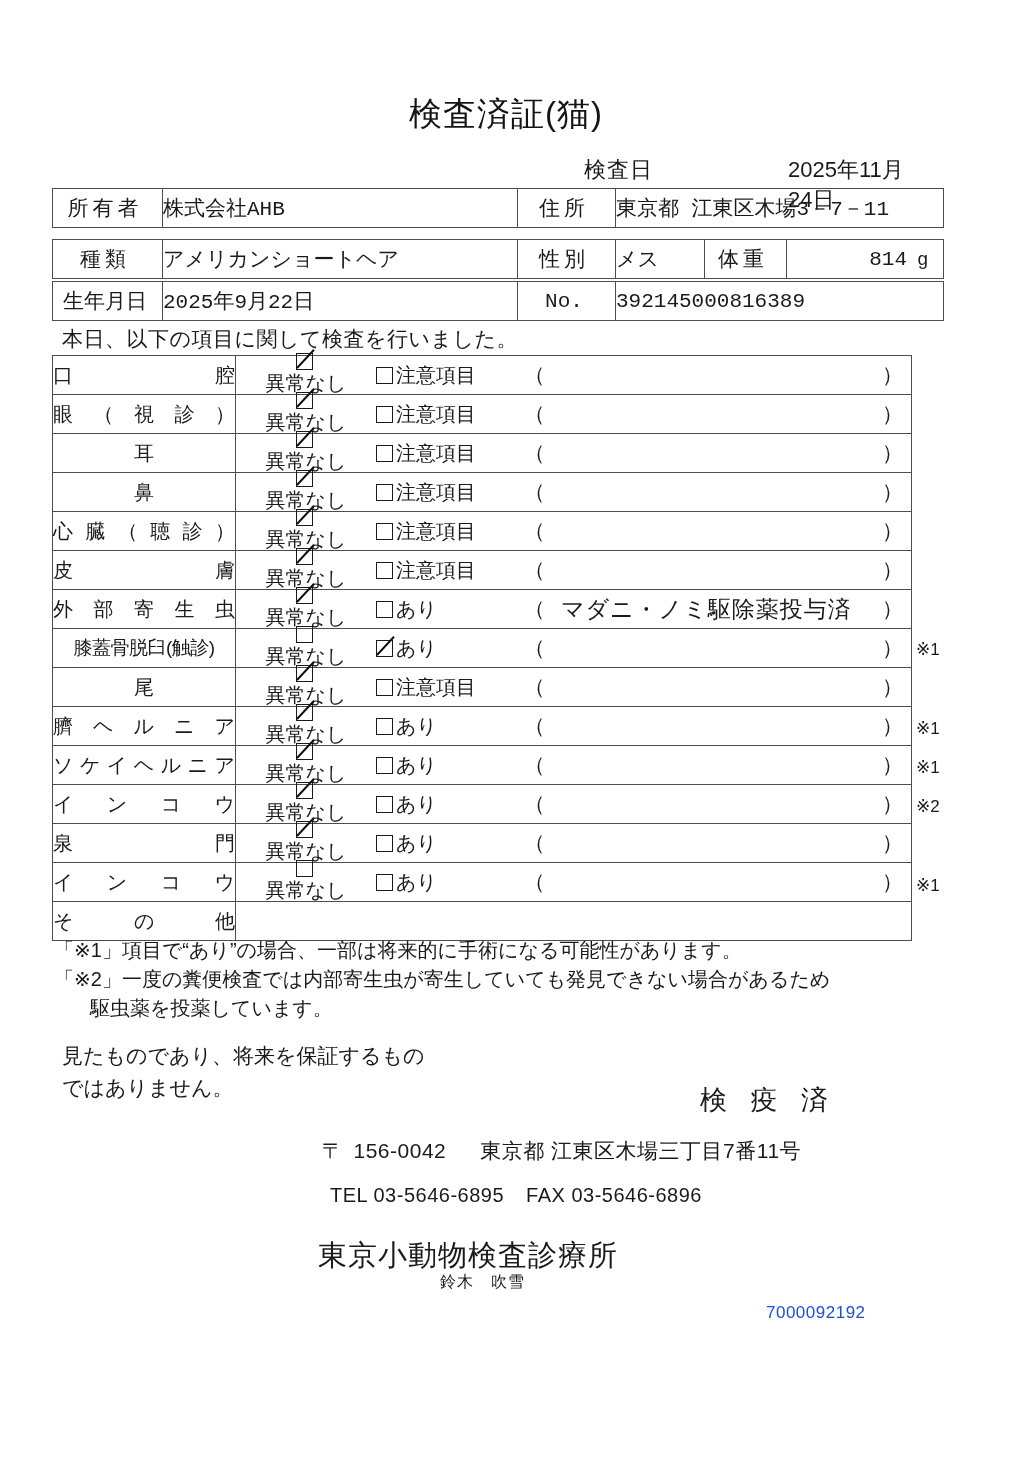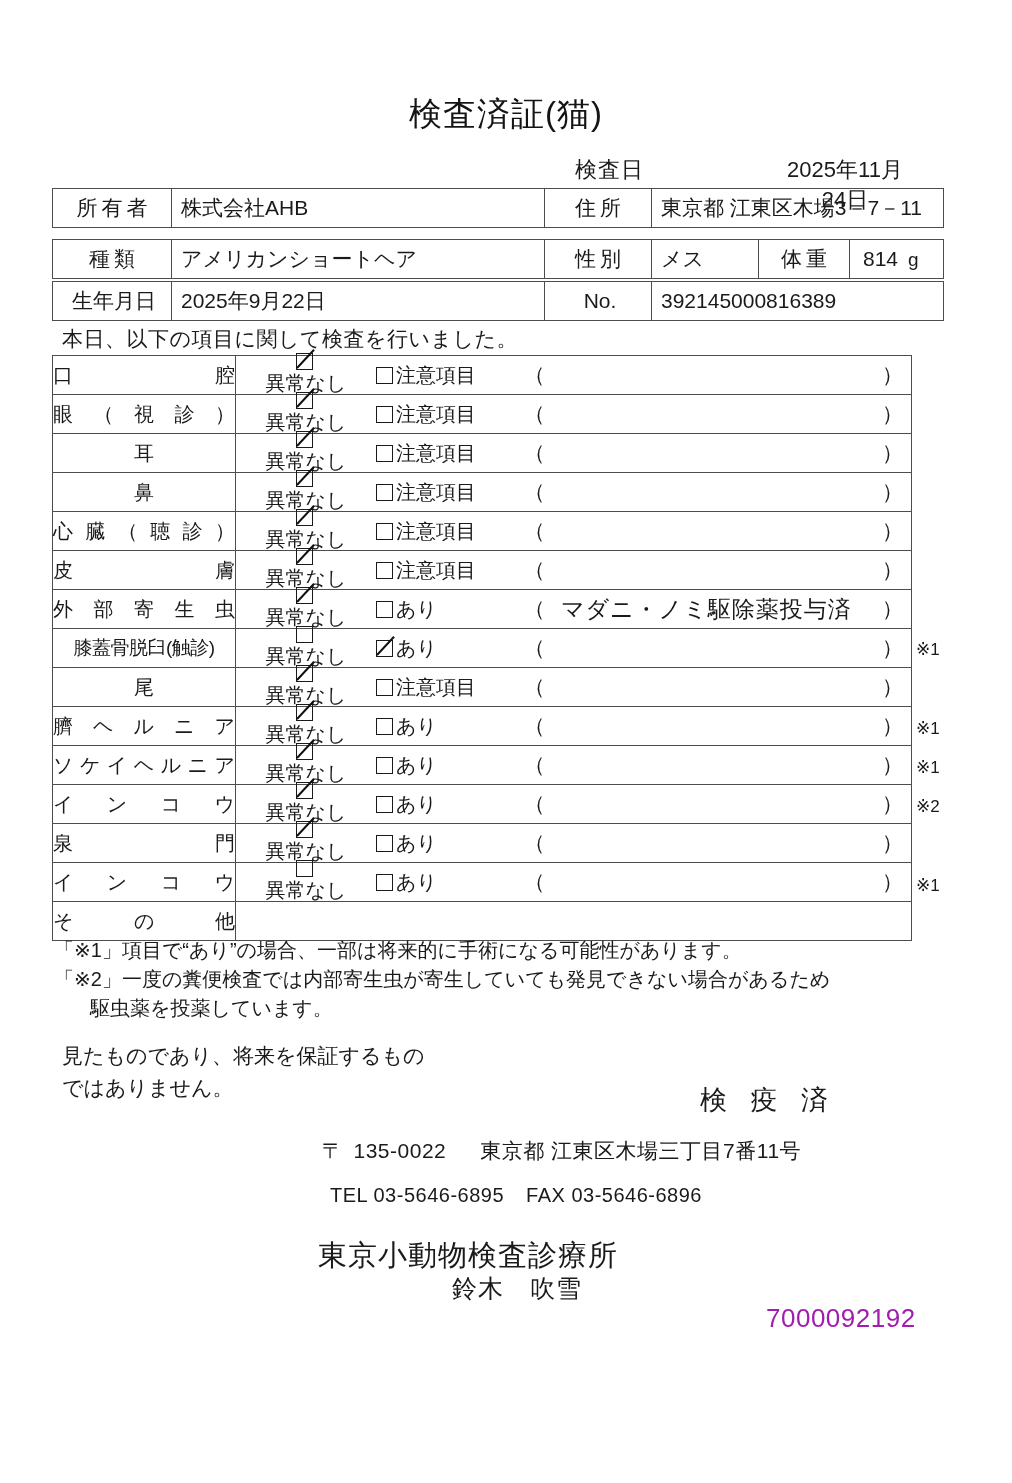--- a/index.html
+++ b/index.html
@@ -30,24 +30,23 @@
     margin: 0;
     padding-top: 92px;
     font-weight: 500;
     color: #141414;
   }
 
   
   .exam-date-row {
     position: absolute;
     top: 155px;
-    left: 7px;
+    left: 16px;
     width: 904px;
     height: 30px;
-    text-align: center;
   }
   .exam-date-label {
     position: absolute;
     left: 568px;
     top: 0;
     font-size: 22px;
     letter-spacing: 1px;
   }
   .exam-date-value {
     position: absolute;
@@ -60,24 +59,25 @@
   
   .info-table {
     position: absolute;
     border-collapse: collapse;
     table-layout: fixed;
     font-size: 21px;
   }
   .info-table td {
     border: 1.6px solid #4d4d4d;
     height: 38px;
-    padding: 0 9px;
+    padding: 0 0;
     vertical-align: middle;
     white-space: nowrap;
     overflow: hidden;
+    font-family: Liberation Mono, monospace;
   }
   .lbl {
     text-align: center;
     letter-spacing: 4px;
     padding-right: 5px !important;
   }
   .lbl-tight { letter-spacing: 0px; }
   .val { text-align: left; }
 
   #info-owner { top: 188px; left: 52px; width: 892px; }
@@ -253,32 +253,32 @@
   .clinic-name {
     position: absolute;
     top: 1236px;
     left: 318px;
     font-size: 29px;
     letter-spacing: 1px;
   }
   .clinic-person {
     position: absolute;
     top: 1272px;
-    left: 452px;
-    font-size: 25px;
+    left: 440px;
+    font-size: 16px;
     letter-spacing: 1px;
   }
 
   .ref-number {
     position: absolute;
     top: 1303px;
     left: 766px;
-    font-size: 26px;
+    font-size: 17px;
     letter-spacing: 0.5px;
-    color: #a21caf;
+    color: #1d4ed8;
   }
 </style>
 </head>
 <body>
 
 <div class="page">
 
   <h1 class="doc-title">検査済証(猫)</h1>
 
   <div class="exam-date-row">
@@ -621,21 +621,21 @@
   </div>
 
   <div class="disclaimer">
     <div>見たものであり、将来を保証するもの</div>
     <div>ではありません。</div>
   </div>
 
   <div class="quarantine-stamp">検 疫 済</div>
 
   <div class="clinic-address">
-    <span class="zip-mark">〒</span><span>135-0022</span><span class="addr">東京都 江東区木場三丁目7番11号</span>
+    <span class="zip-mark">〒</span><span>156-0042</span><span class="addr">東京都 江東区木場三丁目7番11号</span>
   </div>
 
   <div class="clinic-tel">
     <span>TEL 03-5646-6895</span><span class="fax">FAX 03-5646-6896</span>
   </div>
 
   <div class="clinic-name">東京小動物検査診療所</div>
   <div class="clinic-person">鈴木　吹雪</div>
   <div class="ref-number">7000092192</div>
 

